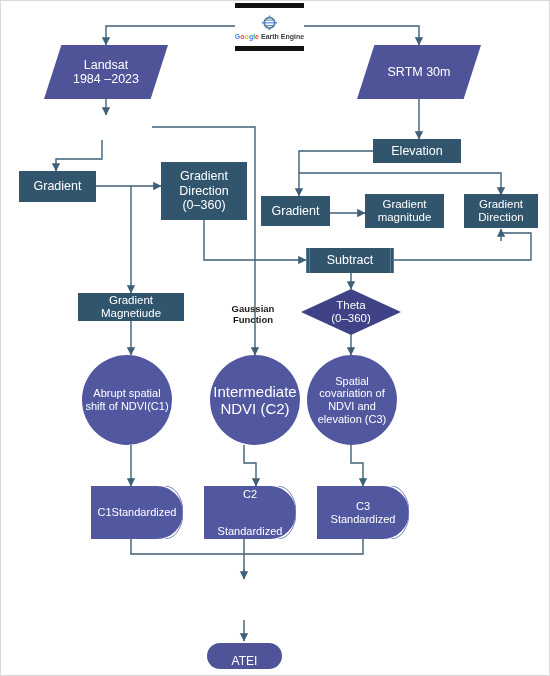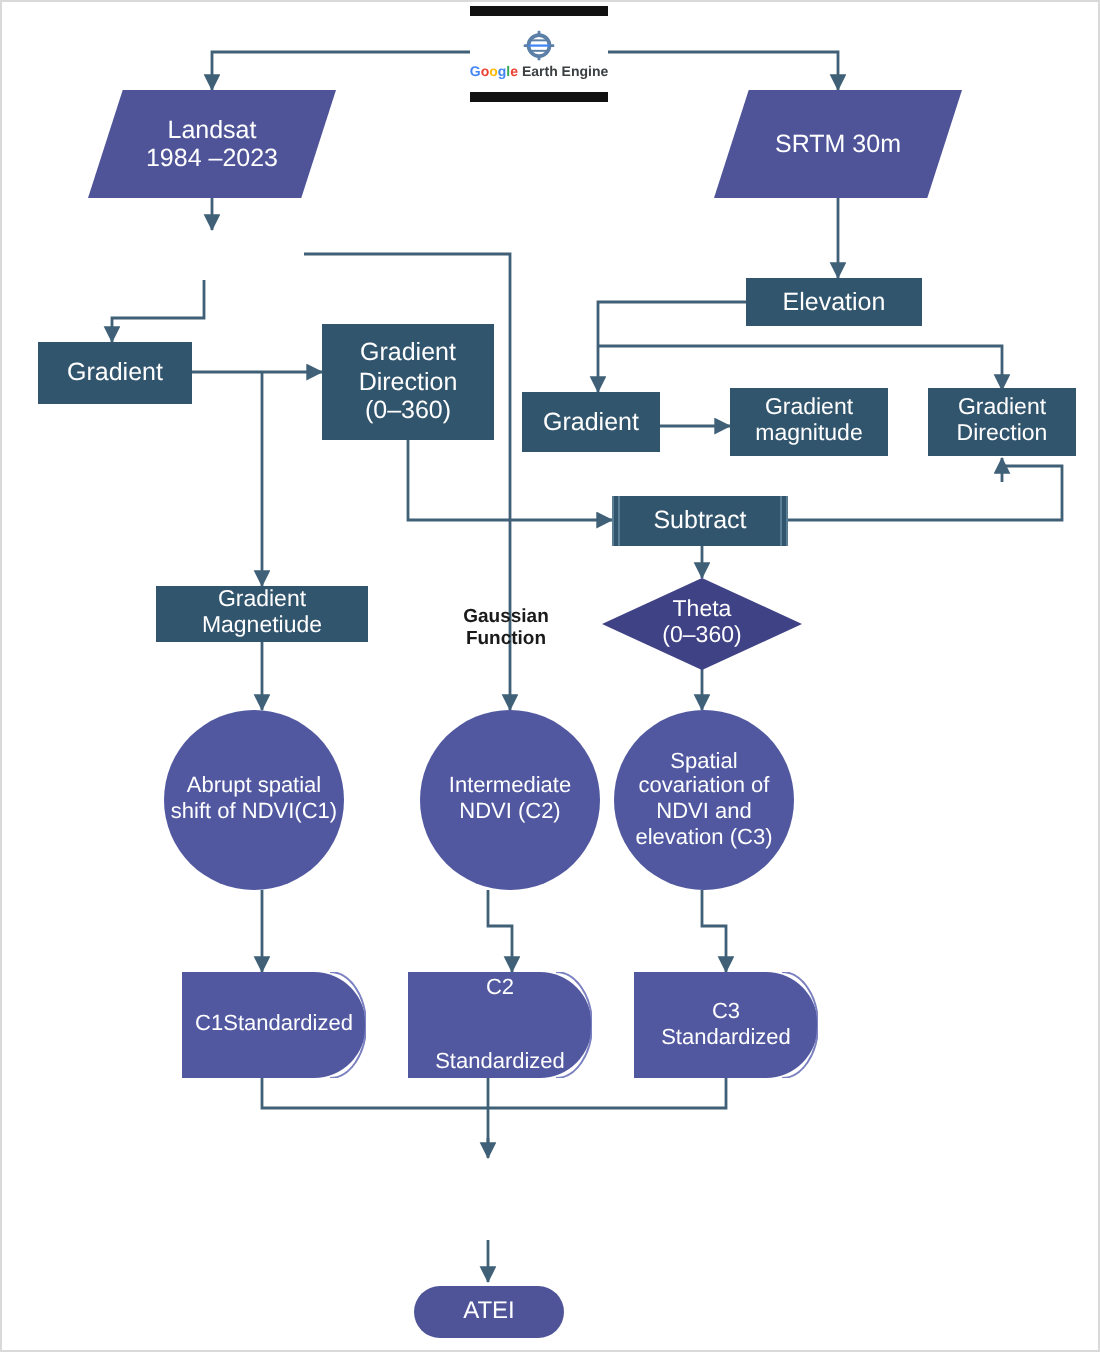--- a/index.html
+++ b/index.html
@@ -176,21 +176,21 @@
   <div class="lbl" style="left:206px;top:302px;width:92px;font-size:9.5px;font-weight:bold;">
     <div>Gaussian</div>
     <div>Function</div>
   </div>
 
   <div class="node circle" style="left:81px;top:354px;width:90px;height:90px;font-size:11px;flex-direction:column;">
     <span>Abrupt spatial</span>
     <span>shift of NDVI(C1)</span>
   </div>
 
-  <div class="node circle" style="left:209px;top:354px;width:90px;height:90px;font-size:11px;flex-direction:column;text-align:center;">
+  <div class="node circle" style="left:209px;top:354px;width:90px;height:90px;font-size:15px;flex-direction:column;text-align:center;">
     <span>Intermediate</span>
     <span>NDVI (C2)</span>
   </div>
 
   <div class="node circle" style="left:306px;top:354px;width:90px;height:90px;font-size:11px;flex-direction:column;">
     <span>Spatial</span>
     <span>covariation of</span>
     <span>NDVI and</span>
     <span>elevation (C3)</span>
   </div>
@@ -217,17 +217,17 @@
   <div class="node cyl" style="left:316px;top:485px;width:92px;height:53px;font-size:11px;flex-direction:column;
               border-radius:0 26px 26px 0 / 0 50% 50% 0;">
     <span>C3</span>
     <span>Standardized</span>
     <svg width="92" height="53" viewBox="0 0 92 53" style="position:absolute;left:0;top:0;">
       <path d="M74,0 a18,26.5 0 0 1 0,53" fill="none" stroke="#7b81c0" stroke-width="1"></path>
     </svg>
   </div>
 
 
-  <div class="node term" style="left:206px;top:642px;width:75px;height:26px;font-size:12px;">
+  <div class="node term" style="left:206px;top:642px;width:75px;height:26px;font-size:12px;align-items:flex-end;">
     <span>ATEI</span>
   </div>
 
 </div>
 
 </body></html>

